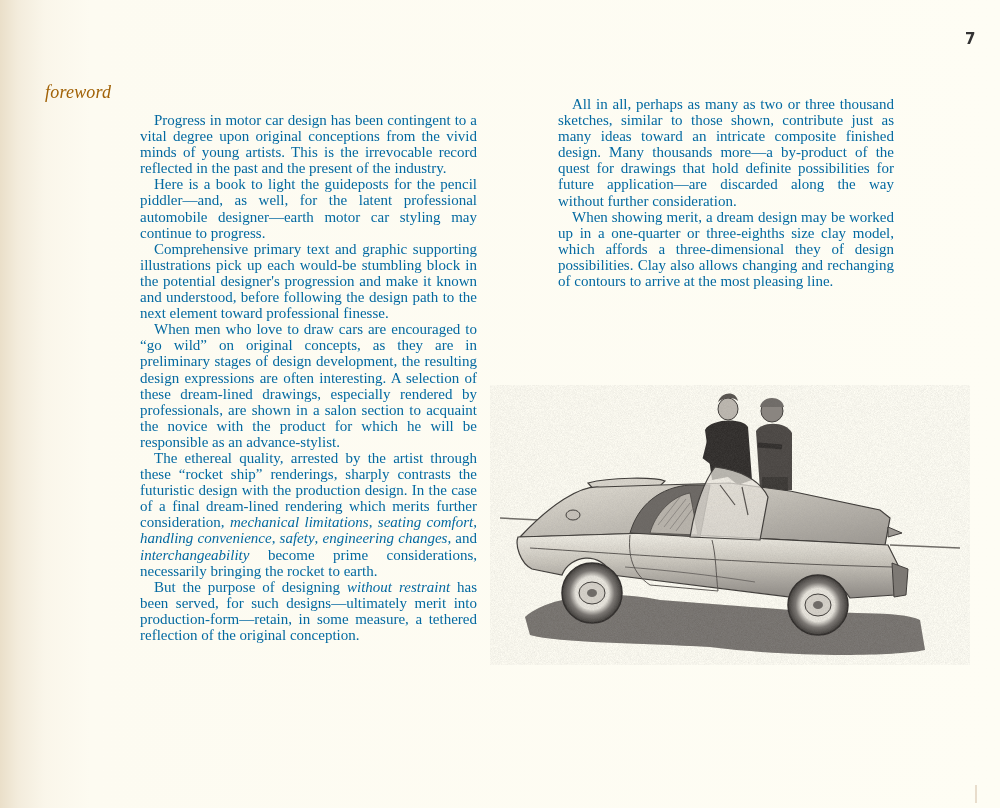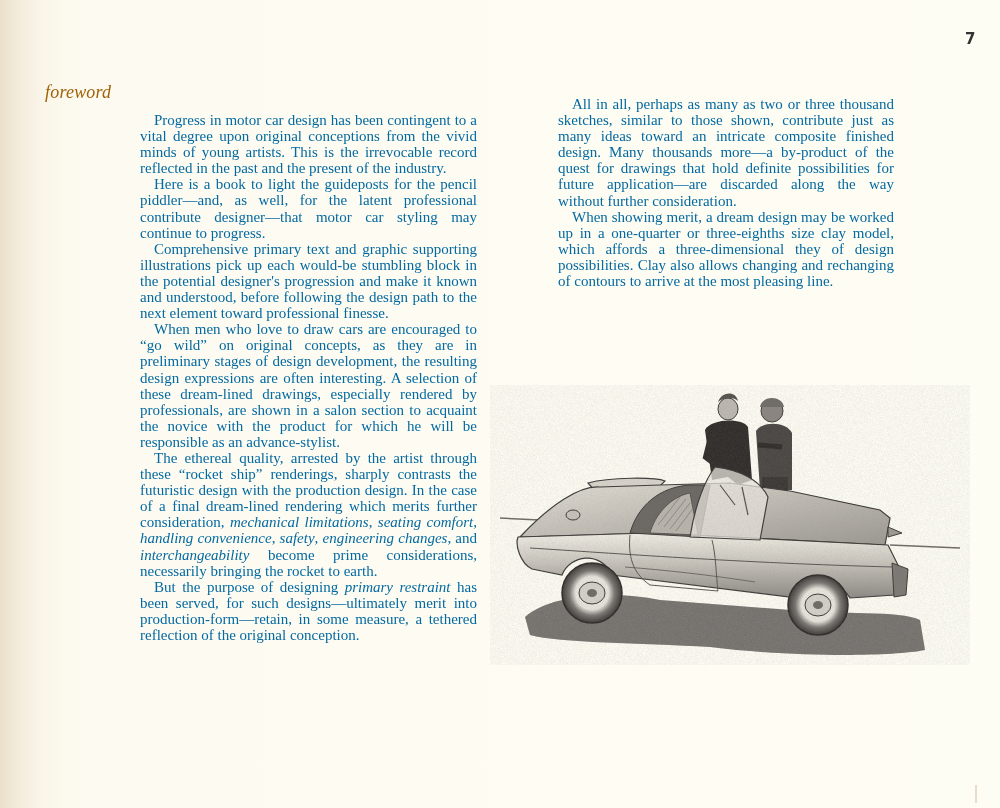--- a/index.html
+++ b/index.html
@@ -30,25 +30,25 @@
     .gutter-mark { position: absolute; left: 975px; top: 785px; width: 2px; height: 18px; background: #d8c8b0; opacity: .6; }
   </style>
 </head>
 <body>
 
 <div class="page-number">7</div>
 <h1 class="title" style="margin:0;">foreword</h1>
 
 <div class="col col-left">
     <p><span>Progress in motor car design has been contingent to a vital degree upon original conceptions from the vivid minds of young artists. This is the irrevocable record reflected in the past and the present of the industry.</span></p>
-    <p><span>Here is a book to light the guideposts for the pencil piddler—and, as well, for the latent professional contribute designer—that motor car styling may continue to progress.</span></p>
+    <p><span>Here is a book to light the guideposts for the pencil piddler—and, as well, for the latent professional automobile designer—earth motor car styling may continue to progress.</span></p>
     <p><span>Comprehensive primary text and graphic supporting illustrations pick up each would-be stumbling block in the potential designer's progression and make it known and understood, before following the design path to the next element toward professional finesse.</span></p>
     <p><span>When men who love to draw cars are encouraged to “go wild” on original concepts, as they are in preliminary stages of design development, the resulting design expressions are often interesting. A selection of these dream-lined drawings, especially rendered by professionals, are shown in a salon section to acquaint the novice with the product for which he will be responsible as an advance-stylist.</span></p>
     <p><span>The ethereal quality, arrested by the artist through these “rocket ship” renderings, sharply contrasts the futuristic design with the production design. In the case of a final dream-lined rendering which merits further consideration, </span><em>mechanical limitations</em><span>, </span><em>seating comfort</em><span>, </span><em>handling convenience</em><span>, </span><em>safety</em><span>, </span><em>engineering changes</em><span>, and </span><em>interchangeability</em><span> become prime considerations, necessarily bringing the rocket to earth.</span></p>
-    <p><span>But the purpose of designing </span><em>primary restraint</em><span> has been served, for such designs—ultimately merit into production-form—retain, in some measure, a tethered reflection of the original conception.</span></p>
+    <p><span>But the purpose of designing </span><em>without restraint</em><span> has been served, for such designs—ultimately merit into production-form—retain, in some measure, a tethered reflection of the original conception.</span></p>
   </div>
 <div class="col col-right">
     <p><span>All in all, perhaps as many as two or three thousand sketches, similar to those shown, contribute just as many ideas toward an intricate composite finished design. Many thousands more—a by-product of the quest for drawings that hold definite possibilities for future application—are discarded along the way without further consideration.</span></p>
     <p><span>When showing merit, a dream design may be worked up in a one-quarter or three-eighths size clay model, which affords a three-dimensional they of design possibilities. Clay also allows changing and rechanging of contours to arrive at the most pleasing line.</span></p>
   </div>
 
 <svg class="illustration" viewBox="0 0 480 280" xmlns="http://www.w3.org/2000/svg">
   <defs>
     <filter id="grain" x="0" y="0" width="100%" height="100%">
       <feTurbulence type="fractalNoise" baseFrequency="1.3" numOctaves="2" seed="4" result="n"></feTurbulence>

